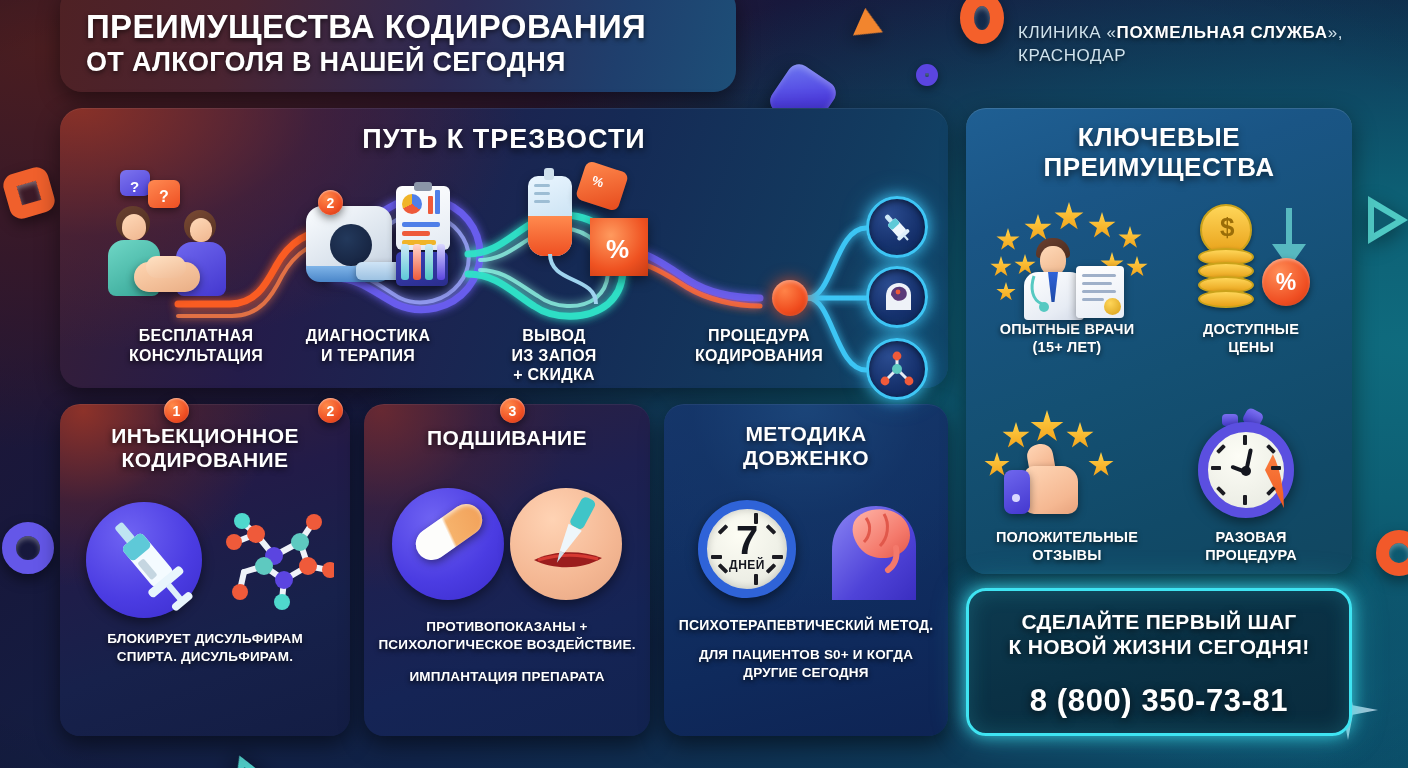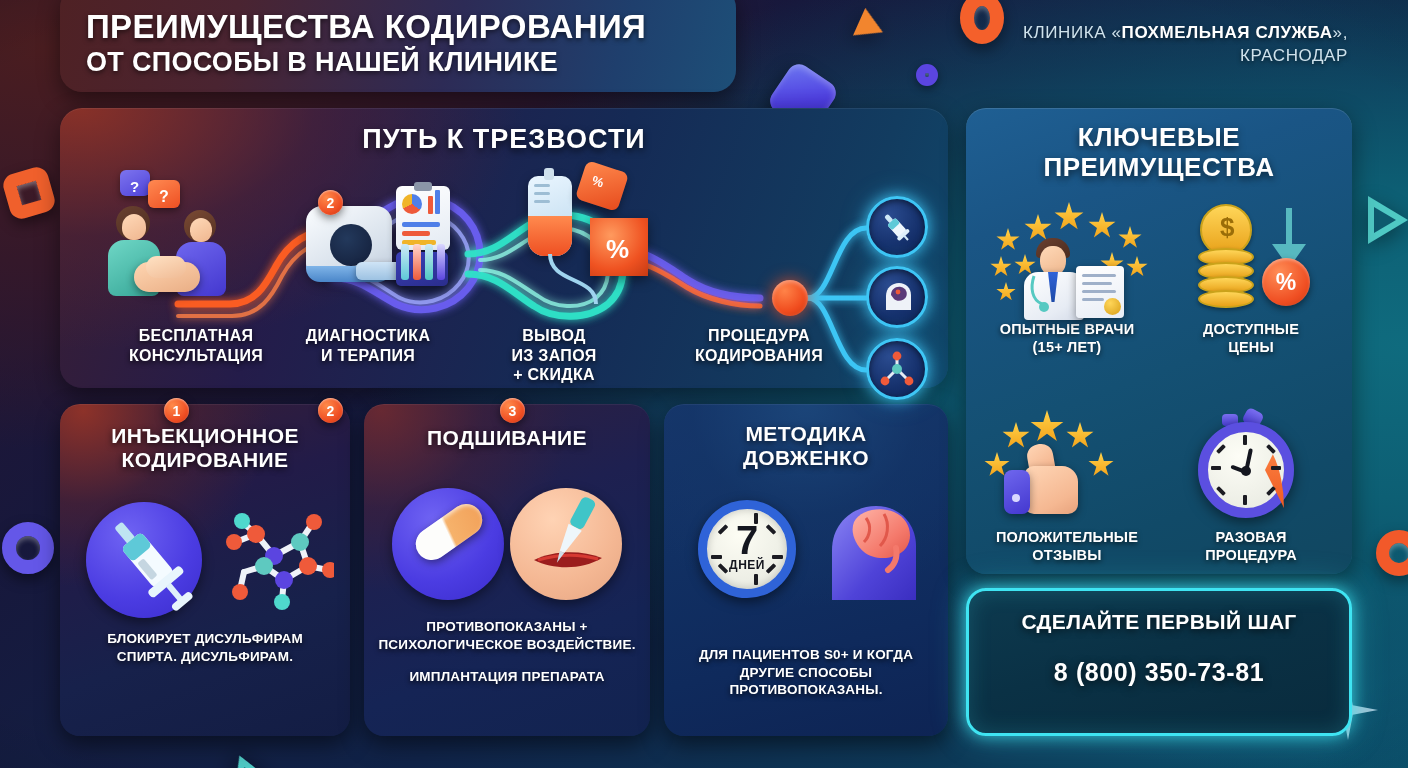--- a/index.html
+++ b/index.html
@@ -89,21 +89,21 @@
     font-size:33px; font-weight:bold; color:#fff; letter-spacing:.4px;
     text-shadow:0 2px 5px rgba(0,0,0,.6);
   }
   #title-panel .l2{
     font-size:27px; font-weight:bold; color:#fff; letter-spacing:.3px;
     margin-top:1px; text-shadow:0 2px 5px rgba(0,0,0,.6);
   }
 
   #clinic{
     position:absolute; right:60px; top:22px; width:330px;
-    text-align:right; color:#cfe2ec; font-size:17px; line-height:1.35;
+    color:#cfe2ec; font-size:17px; line-height:1.35;
     letter-spacing:.6px; text-shadow:0 2px 4px rgba(0,0,0,.5);
   }
   #clinic b{ color:#fff; }
 
   
   #flow-panel{
     left:60px; top:108px; width:888px; height:280px;
     background:
       radial-gradient(70% 120% at 2% 0%, rgba(150,52,38,.85) 0%, rgba(90,36,48,.5) 38%, rgba(30,24,60,0) 72%),
       linear-gradient(110deg,#3a1e33 0%,#241c4a 28%,#152a55 58%,#123c60 85%,#10486b 100%);
@@ -207,21 +207,21 @@
     box-shadow:0 0 16px rgba(63,228,242,.75), 0 0 34px rgba(63,228,242,.35),
                inset 0 0 22px rgba(63,228,242,.18);
     display:flex; flex-direction:column; align-items:center; justify-content:flex-start;
     padding-top:18px;
   }
   #cta-panel .c1{
     font-size:21px; font-weight:bold; color:#fff; text-align:center; line-height:1.2;
     letter-spacing:.3px; text-shadow:0 2px 7px rgba(0,0,0,.7);
   }
   #cta-panel .phone{
-    margin-top:24px; font-size:25px; font-weight:bold; color:#fff; letter-spacing:.6px;
+    margin-top:24px; font-size:31px; font-weight:bold; color:#fff; letter-spacing:.6px;
     text-shadow:0 2px 8px rgba(0,0,0,.7);
   }
   .star{
     position:absolute; background:linear-gradient(#ffd24a,#f2a017);
     clip-path:polygon(50% 0%,61% 35%,98% 35%,68% 57%,79% 91%,50% 70%,21% 91%,32% 57%,2% 35%,39% 35%);
     filter:drop-shadow(0 2px 3px rgba(0,0,0,.45));
   }
   .coin{
     position:absolute; border-radius:50%;
     background:linear-gradient(#ffd659,#e8a119);
@@ -298,21 +298,21 @@
   <div class="deco ring-orange-lg" style="left:960px;top:-8px"></div>
   <div class="deco ring-purple-xs" style="left:916px;top:64px"></div>
   <div class="deco cube" style="left:776px;top:70px"></div>
   <div class="deco tri-teal-out" style="left:1368px;top:196px"></div>
   <div class="deco ring-orange-sm" style="left:1376px;top:530px"></div>
   <div class="deco tri-teal-out tri-teal-bl" style="left:226px;top:714px"></div>
   <div class="deco sparkle" style="left:1318px;top:680px"></div>
 
   <div id="title-panel" class="panel">
     <div class="l1">ПРЕИМУЩЕСТВА КОДИРОВАНИЯ</div>
-    <div class="l2">ОТ СПОСОБЫ В НАШЕЙ КЛИНИКЕ</div>
+    <div class="l2">ОТ АЛКОГОЛЯ В НАШЕЙ СЕГОДНЯ</div>
   </div>
 
   <div id="clinic"><span>КЛИНИКА «</span><b>ПОХМЕЛЬНАЯ СЛУЖБА</b><span>», КРАСНОДАР</span></div>
 
   <div id="flow-panel" class="panel">
     <div id="flow-title">ПУТЬ К ТРЕЗВОСТИ</div>
 
     <svg class="pipe" style="left:0;top:0" width="888" height="280">
       <defs>
         <filter id="gl" x="-60%" y="-60%" width="220%" height="220%">
@@ -544,24 +544,26 @@
           <stop offset="0" stop-color="#ffb5a8"></stop>
             <stop offset=".65" stop-color="#f4796b"></stop>
           <stop offset="1" stop-color="#e1584b"></stop>
         </linearGradient>
       </defs>
       <path d="M44 30 C50 18 70 14 84 20 C100 27 104 45 96 56 C88 67 66 70 54 60 C45 52 40 40 44 30 Z" fill="url(#bg2)"></path>
       <path d="M56 26 C62 34 60 44 54 50" stroke="#e1584b" stroke-width="3" fill="none"></path>
       <path d="M74 22 C80 32 78 46 70 54" stroke="#e1584b" stroke-width="3" fill="none"></path>
       <path d="M86 56 C88 66 84 74 78 78" stroke="#f4796b" stroke-width="6" fill="none" stroke-linecap="round"></path>
     </svg>
+    <div class="card-body" style="top:212px;font-size:14px">
+      <div>ПСИХОТЕРАПЕВТИЧЕСКИЙ МЕТОД.</div>
+    </div>
     <div class="card-body" style="top:242px">
       <div>ДЛЯ ПАЦИЕНТОВ S0+ И КОГДА</div>
-      <div>ДРУГИЕ СПОСОБЫ</div>
-      <div>ПРОТИВОПОКАЗАНЫ.</div>
+      <div>ДРУГИЕ СЕГОДНЯ</div>
     </div>
   </div>
 
   <div id="benefits-panel" class="panel">
     <div id="benefits-title">КЛЮЧЕВЫЕ<br>ПРЕИМУЩЕСТВА</div>
 
     <div class="benefit" style="left:12px;top:92px">
       <div class="b-art">
         <div class="star" style="left:18px;top:28px;width:24px;height:24px"></div>
         <div class="star" style="left:46px;top:14px;width:28px;height:28px"></div>
@@ -643,16 +645,17 @@
           <div style="position:absolute;left:36px;top:24px;width:4px;height:16px;background:#14161f;border-radius:2px;transform-origin:bottom center;transform:rotate(-70deg)"></div>
           <div style="position:absolute;left:33px;top:34px;width:10px;height:10px;border-radius:50%;background:#14161f"></div>
         </div>
       </div>
       <div class="cap">РАЗОВАЯ<br>ПРОЦЕДУРА</div>
     </div>
   </div>
 
   <div id="cta-panel" class="panel">
     <div class="c1">СДЕЛАЙТЕ ПЕРВЫЙ ШАГ</div>
+    <div class="c1">К НОВОЙ ЖИЗНИ СЕГОДНЯ!</div>
     <div class="phone">8 (800) 350-73-81</div>
   </div>
 
 </div>
 
 </body></html>

